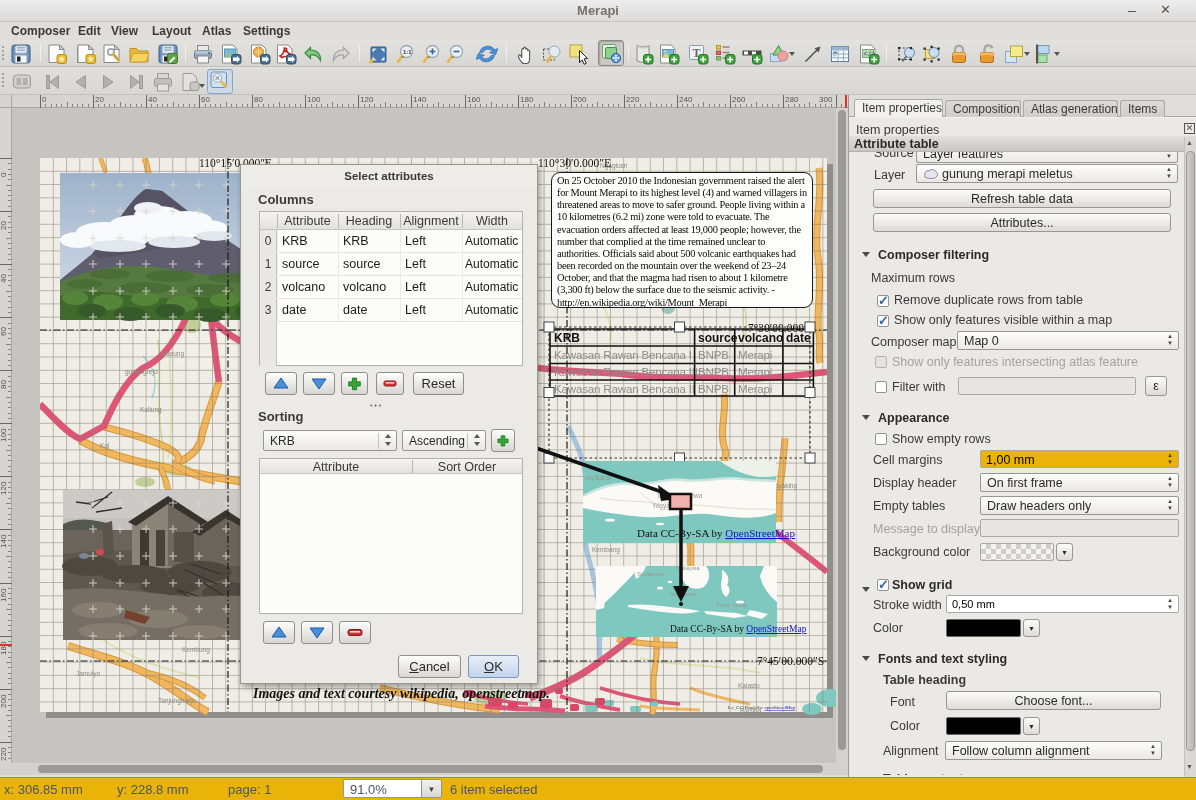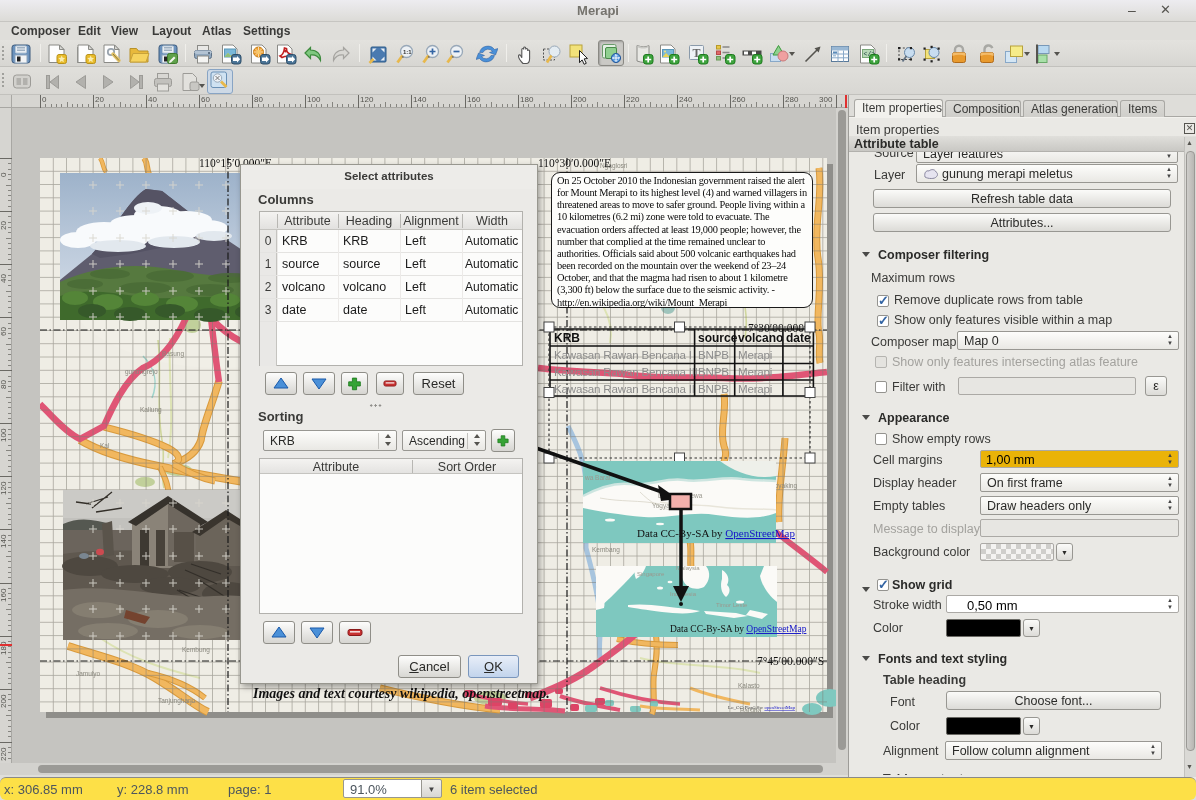--- a/index.html
+++ b/index.html
@@ -26,22 +26,22 @@
 #vruler{left:0;top:13px;width:12px;height:667px;background:#d6d5d1;border-right:1px solid #a8a7a3;}
 #rulcorner{left:0;top:0;width:12px;height:13px;background:#d6d5d1;border-right:1px solid #a8a7a3;border-bottom:1px solid #a8a7a3;}
 .rnum{position:absolute;font-size:8px;color:#55544f;}
 #viewport{left:12px;top:13px;width:836px;height:655px;background:#c5c4c0;overflow:hidden;}
 
 #hsb{left:0;top:668px;width:848px;height:12px;background:#d3d2ce;}
 #hsbthumb{left:38px;top:2px;width:785px;height:8px;background:#9b9a96;border-radius:4px;}
 #vsb{left:836px;top:13px;width:12px;height:655px;background:#d3d2ce;}
 #vsbthumb{left:2px;top:2px;width:8px;height:640px;background:#9b9a96;border-radius:4px;}
 
-#statusbar{left:0;top:777px;width:1196px;height:23px;background:#fde047;border-top:1px solid #8b8a86;
- font-size:13px;color:#4d565e;border-radius:6px;}
+#statusbar{left:0;top:777px;width:1196px;height:23px;background:#eab308;border-top:1px solid #8b8a86;
+ font-size:13px;color:#4d565e;}
 
 #panel{left:848px;top:95px;width:348px;height:682px;background:#eae9e5;border-left:1px solid #9d9c98;}
 .tab{position:absolute;top:5px;height:17px;font-size:12px;white-space:nowrap;overflow:hidden;color:#3a3a38;
  border:1px solid #a9a8a4;border-bottom:none;border-radius:3px 3px 0 0;
  background:linear-gradient(#dbdad6,#cfceca);padding:1px 7px 0 7px;}
 .tabactive{background:#f2f1ed;height:18px;top:4px;z-index:2;}
 .plabel{position:absolute;font-size:12.5px;color:#3a3a38;white-space:nowrap;}
 .plabel.dis{color:#a3a29e;}
 .combo{position:absolute;border:1px solid #989792;border-radius:2px;
  background:linear-gradient(#fdfdfb,#e9e8e4);font-size:12.5px;color:#2a2a28;}
@@ -1070,21 +1070,21 @@
       <div class="plabel dis" style="left:24px;top:427px;">Message to display</div>
       <div class="abs" style="left:131px;top:424px;width:199px;height:18px;background:#e7e6e2;border:1px solid #aba9a5;border-radius:2px;"></div>
       <div class="plabel" style="left:24px;top:450px;">Background color</div>
       <div class="abs" style="left:131px;top:448px;width:74px;height:18px;background:#f4f3f1;background-image:linear-gradient(45deg,#cfcecb 25%,transparent 25%,transparent 75%,#cfcecb 75%),linear-gradient(45deg,#cfcecb 25%,transparent 25%,transparent 75%,#cfcecb 75%);background-size:10px 10px;background-position:0 0,5px 5px;border:1px solid #aba9a5;border-radius:2px;"></div>
       <div class="pbtn" style="left:207px;top:448px;width:17px;height:18px;font-size:7px;padding-top:5px;">▼</div>
       <div class="arr" style="left:13px;top:492px;"></div>
       <div class="chk on" style="left:28px;top:484px;"></div>
       <div class="grphead" style="left:43px;top:483px;">Show grid</div>
       <div class="plabel" style="left:24px;top:503px;">Stroke width</div>
       <div class="abs" style="left:97px;top:500px;width:233px;height:18px;background:#fff;border:1px solid #aba9a5;border-radius:2px;">
-        <div class="ctext abs" style="left:20px;top:2px;font-size:13px;">0,50 mm</div>
+        <div class="ctext abs" style="left:5px;top:2px;font-size:11px;">0,50 mm</div>
         <div class="spin" style="top:2px;">▲</div>
         <div class="spin" style="top:9px;">▼</div>
       </div>
       <div class="plabel" style="left:24px;top:526px;">Color</div>
       <div class="abs" style="left:97px;top:524px;width:75px;height:18px;background:#000;border:1px solid #6a6964;border-radius:2px;"></div>
       <div class="pbtn" style="left:174px;top:524px;width:17px;height:18px;font-size:7px;padding-top:5px;">▼</div>
       <div class="arr" style="left:13px;top:561px;"></div>
       <div class="grphead" style="left:29px;top:557px;">Fonts and text styling</div>
       <div class="plabel" style="left:34px;top:578px;font-weight:bold;">Table heading</div>
       <div class="plabel" style="left:41px;top:600px;">Font</div>

